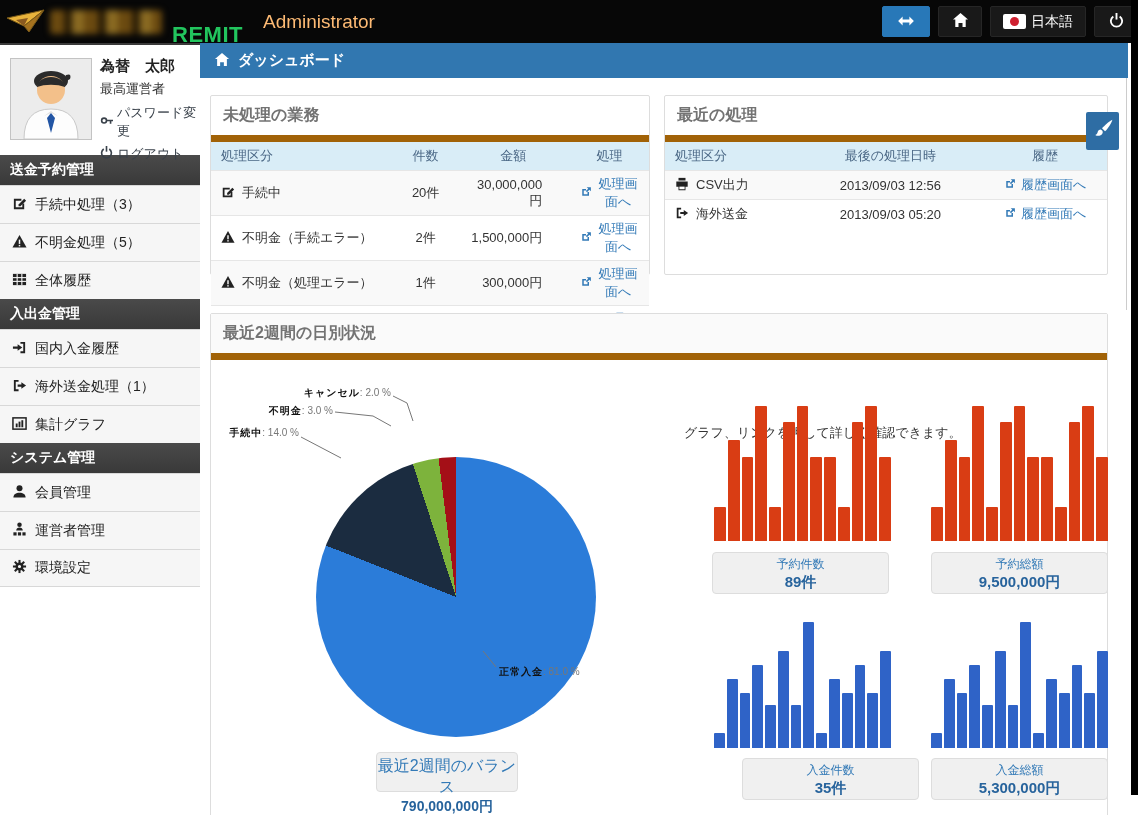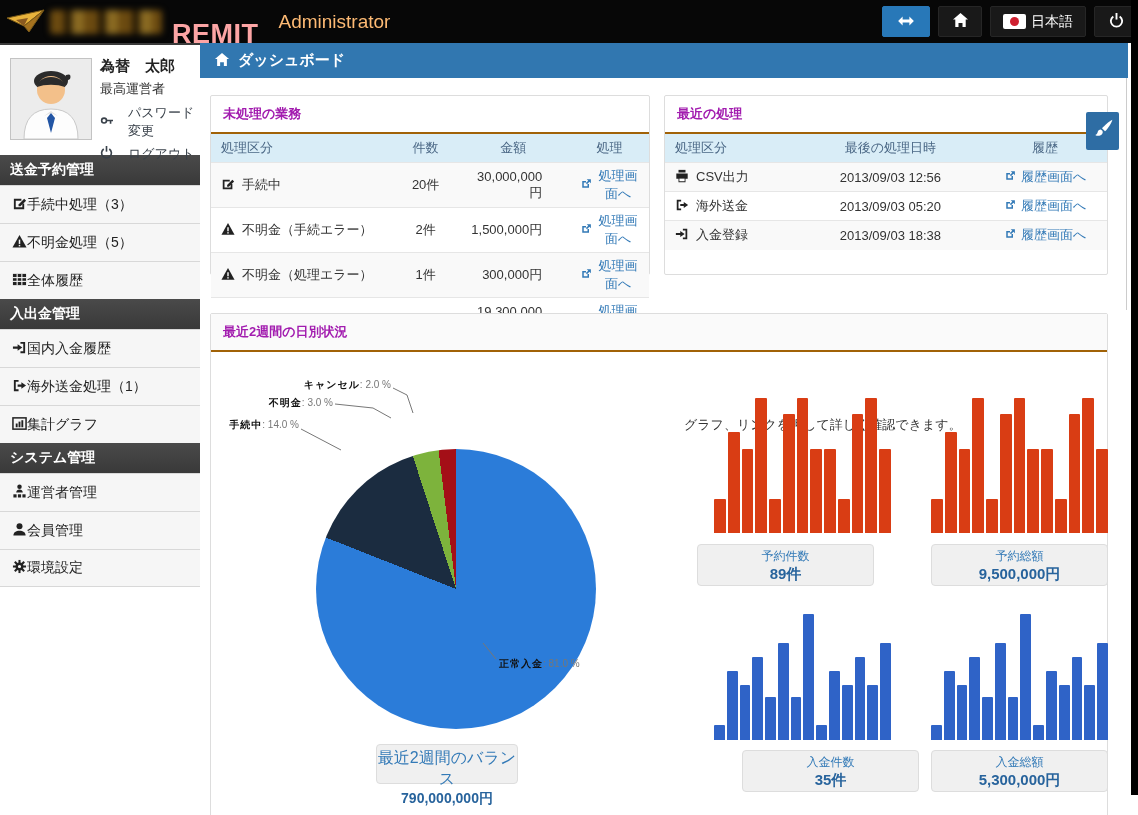--- a/index.html
+++ b/index.html
@@ -7,51 +7,51 @@
   body { font-family:"Liberation Sans","DejaVu Sans",sans-serif; background:#fff; }
   #app { position:relative; width:1138px; height:815px; overflow:hidden; background:#fff; }
 
   
   .topbar { position:absolute; left:0; top:0; width:1138px; height:43px; background:#070707; display:flex; align-items:center; }
   .logo { display:flex; align-items:center; padding-left:6px; cursor:pointer; }
   .logo svg { display:block; }
   .logo-blur { width:112px; height:24px; margin-left:4px; border-radius:3px;
     background:repeating-linear-gradient(90deg,#6b4a10 0 14px,#2a1d06 14px 22px,#8a6a22 22px 34px);
     filter:blur(3px); }
-  .brand-remit { color:#fca5a5; font-size:27px; font-weight:bold; margin-left:10px; letter-spacing:0.5px;margin-top:26px; }
+  .brand-remit { color:#22c55e; font-size:22px; font-weight:bold; margin-left:10px; letter-spacing:0.5px;margin-top:26px; }
   .brand-admin { color:#fdba74; font-size:19px; margin-left:20px; }
   .topbtns { margin-left:auto; display:flex; align-items:flex-start; gap:8px; padding-right:0; }
   .topbtn { height:31px; background:#191919; border:1px solid #262626; border-radius:2px;
     display:flex; align-items:center; justify-content:center; color:#fff; font-size:14px; cursor:pointer; padding:0 12px; }
   .topbtn.blue { background:#2878b8; border-color:#2878b8; }
   .flag { width:23px; height:15px; background:#fff; border-radius:2px; margin-right:5px; position:relative; }
   .flag::after { content:""; position:absolute; left:7px; top:3px; width:9px; height:9px; border-radius:50%; background:#cf2030; }
 
   
   .sidebar { position:absolute; left:0; top:43px; width:200px; }
   .user-panel { height:112px; background:#fff; border-top:2px solid #3a3a3a; position:relative; }
   .avatar { position:absolute; left:10px; top:13px; width:82px; height:82px; border:1px solid #c3c3c3; background:#ececec; }
   .uinfo { position:absolute; left:100px; top:12px; }
   .uname { font-size:15px; font-weight:bold; color:#222; margin-bottom:4px; }
   .urole { font-size:13px; color:#333; margin-bottom:6px; }
-  .ulink { font-size:13px; color:#39414a; display:flex; align-items:center; gap:15px; margin-bottom:5px; cursor:pointer; }
+  .ulink { font-size:13px; color:#39414a; display:flex; align-items:center; gap:4px; margin-bottom:5px; cursor:pointer; }
   .side-header { height:30px; background:linear-gradient(#4a4a4a,#393939); color:#fff; font-size:14px; font-weight:bold;
     display:flex; align-items:center; padding-left:10px; }
   .side-item { height:38px; background:#f6f6f6; border-top:1px solid #d8d8d8; display:flex; align-items:center;
-    padding-left:12px; font-size:14px; color:#222; cursor:pointer; }
+    gap:8px; padding-left:12px; font-size:14px; color:#222; cursor:pointer; }
   .side-item:last-child { border-bottom:1px solid #d8d8d8; }
   .side-item svg { flex:0 0 auto; }
 
   
   .main { position:absolute; left:200px; top:43px; width:928px; height:772px; background:#fff; }
   .titlebar { height:35px; background:#3177b0; color:#fff; display:flex; align-items:center; gap:8px;
     padding-left:14px; font-size:15px; font-weight:bold; }
 
   .panel { position:absolute; background:#fff; border:1px solid #ddd; border-radius:2px; }
-  .panel-head { padding:9px 12px; font-size:13px; font-weight:bold; color:#a21caf; border-bottom:2px solid #a16207; }
+  .panel-head { padding:9px 12px; font-size:16px; font-weight:bold; color:#737373; border-bottom:7px solid #a16207; }
   table { border-collapse:collapse; width:100%; font-size:13px; color:#333; }
   th { background:#d9edf7; color:#4a6785; font-weight:normal; padding:5px 10px; height:28px; }
   td { padding:4px 10px; height:29px; border-top:1px solid #e6e6e6; }
   tr.zebra td { background:#f9f9f9; }
   td.c, th.c { text-align:center; }
   td.r { text-align:right; padding-right:28px; }
   .cell-label { display:flex; align-items:center; gap:7px; }
   .tlink { color:#337ab7; display:inline-flex; align-items:center; gap:5px; cursor:pointer; }
 
   .brush-btn { position:absolute; left:886px; top:69px; width:33px; height:38px; background:#2e6da4;
@@ -227,37 +227,37 @@
           <rect x="10" y="4.5" width="2" height="7.5" fill="#222"></rect>
         </svg>
       </span>
       <span>集計グラフ</span>
     </div>
 
     <div class="side-header">システム管理</div>
     <div class="side-item">
       <span>
         <svg width="15" height="15" viewBox="0 0 16 16" fill="#222">
+          <circle cx="8" cy="4.5" r="3.2"></circle>
+          <path d="M1.5 14.5c0-3.7 2.7-5.3 6.5-5.3s6.5 1.6 6.5 5.3z"></path>
+        </svg>
+      </span>
+      <span>会員管理</span>
+    </div>
+    <div class="side-item">
+      <span>
+        <svg width="15" height="15" viewBox="0 0 16 16" fill="#222">
           <circle cx="8" cy="3" r="2.4"></circle>
           <path d="M4.5 9c0-2.2 1.6-3.2 3.5-3.2S11.5 6.8 11.5 9z"></path>
           <rect x="1.5" y="11" width="3.4" height="3.4"></rect>
           <rect x="6.3" y="11" width="3.4" height="3.4"></rect>
           <rect x="11.1" y="11" width="3.4" height="3.4"></rect>
         </svg>
       </span>
       <span>運営者管理</span>
-    </div>
-    <div class="side-item">
-      <span>
-        <svg width="15" height="15" viewBox="0 0 16 16" fill="#222">
-          <circle cx="8" cy="4.5" r="3.2"></circle>
-          <path d="M1.5 14.5c0-3.7 2.7-5.3 6.5-5.3s6.5 1.6 6.5 5.3z"></path>
-        </svg>
-      </span>
-      <span>会員管理</span>
     </div>
     <div class="side-item">
       <span>
         <svg width="15" height="15" viewBox="0 0 16 16">
           <g stroke="#222" stroke-width="2.2">
             <line x1="8" y1="1" x2="8" y2="5"></line>
               <line x1="8" y1="11" x2="8" y2="15"></line>
             <line x1="1" y1="8" x2="5" y2="8"></line>
               <line x1="11" y1="8" x2="15" y2="8"></line>
             <line x1="3" y1="3" x2="5.5" y2="5.5"></line>
@@ -423,39 +423,20 @@
               </td>
             <td class="c">2013/09/03 05:20</td>
             <td class="c"><span class="tlink">
               <span><svg width="12" height="12" viewBox="0 0 16 16" fill="#337ab7">
                       <path d="M3 4h5v2H5v5h5V8h2v5H3z"></path>
                       <path d="M9 1.5h5.5V7l-2-2-3.2 3.2-1.5-1.5L11 3.5z"></path>
                     </svg></span>
               <span>履歴画面へ</span>
                 </span></td>
           </tr>
-          <tr class="zebra">
-            <td>
-                <span class="cell-label">
-              <span><svg width="14" height="14" viewBox="0 0 16 16" fill="#222">
-                      <path d="M9 2h5v12H9v-2h3V4H9z"></path>
-                      <path d="M6 4.5v2.3H1v2.4h5v2.3L11 8z"></path>
-                    </svg></span>
-              <span>入金登録</span>
-                </span>
-              </td>
-            <td class="c">2013/09/03 18:38</td>
-            <td class="c"><span class="tlink">
-              <span><svg width="12" height="12" viewBox="0 0 16 16" fill="#337ab7">
-                      <path d="M3 4h5v2H5v5h5V8h2v5H3z"></path>
-                      <path d="M9 1.5h5.5V7l-2-2-3.2 3.2-1.5-1.5L11 3.5z"></path>
-                    </svg></span>
-              <span>履歴画面へ</span>
-                </span></td>
-          </tr>
         </tbody>
       </table>
     </div>
 
     <div class="brush-btn">
       <span>
         <svg width="20" height="22" viewBox="0 0 16 16" fill="#fff">
           <path d="M15.5.5C12.6 2 9 5.3 7.2 7.4l2.4 2.4C11.6 8 14.5 4 15.5.5z"></path>
           <path d="M6.2 8.4c-1.3.1-2.2.8-2.5 2.1-.2 1-.6 1.7-1.9 2.2 1.3 1.1 3.9 1 5.2-.3.9-.9 1-2.1.5-3z"></path>
         </svg>
@@ -520,21 +501,21 @@
             <div class="bar" style="height: 25%; background: rgb(217, 61, 20);"></div>
             <div class="bar" style="height: 88%; background: rgb(217, 61, 20);"></div>
             <div class="bar" style="height: 100%; background: rgb(217, 61, 20);"></div>
             <div class="bar" style="height: 62%; background: rgb(217, 61, 20);"></div>
             <div class="bar" style="height: 62%; background: rgb(217, 61, 20);"></div>
             <div class="bar" style="height: 25%; background: rgb(217, 61, 20);"></div>
             <div class="bar" style="height: 88%; background: rgb(217, 61, 20);"></div>
             <div class="bar" style="height: 100%; background: rgb(217, 61, 20);"></div>
             <div class="bar" style="height: 62%; background: rgb(217, 61, 20);"></div>
           </div>
-        <div class="stat-box" style="left:486px; top:192px;">
+        <div class="stat-box" style="left:501px; top:192px;">
           <div class="lbl">予約件数</div>
           <div class="val">89件</div>
         </div>
         <div class="stat-box" style="left:720px; top:192px;">
           <div class="lbl">予約総額</div>
           <div class="val">9,500,000円</div>
         </div>
 
         <div class="mini-chart" style="left:503px; top:262px; height:126px;">
             <div class="bar" style="height: 12%; background: rgb(47, 99, 199);"></div>

